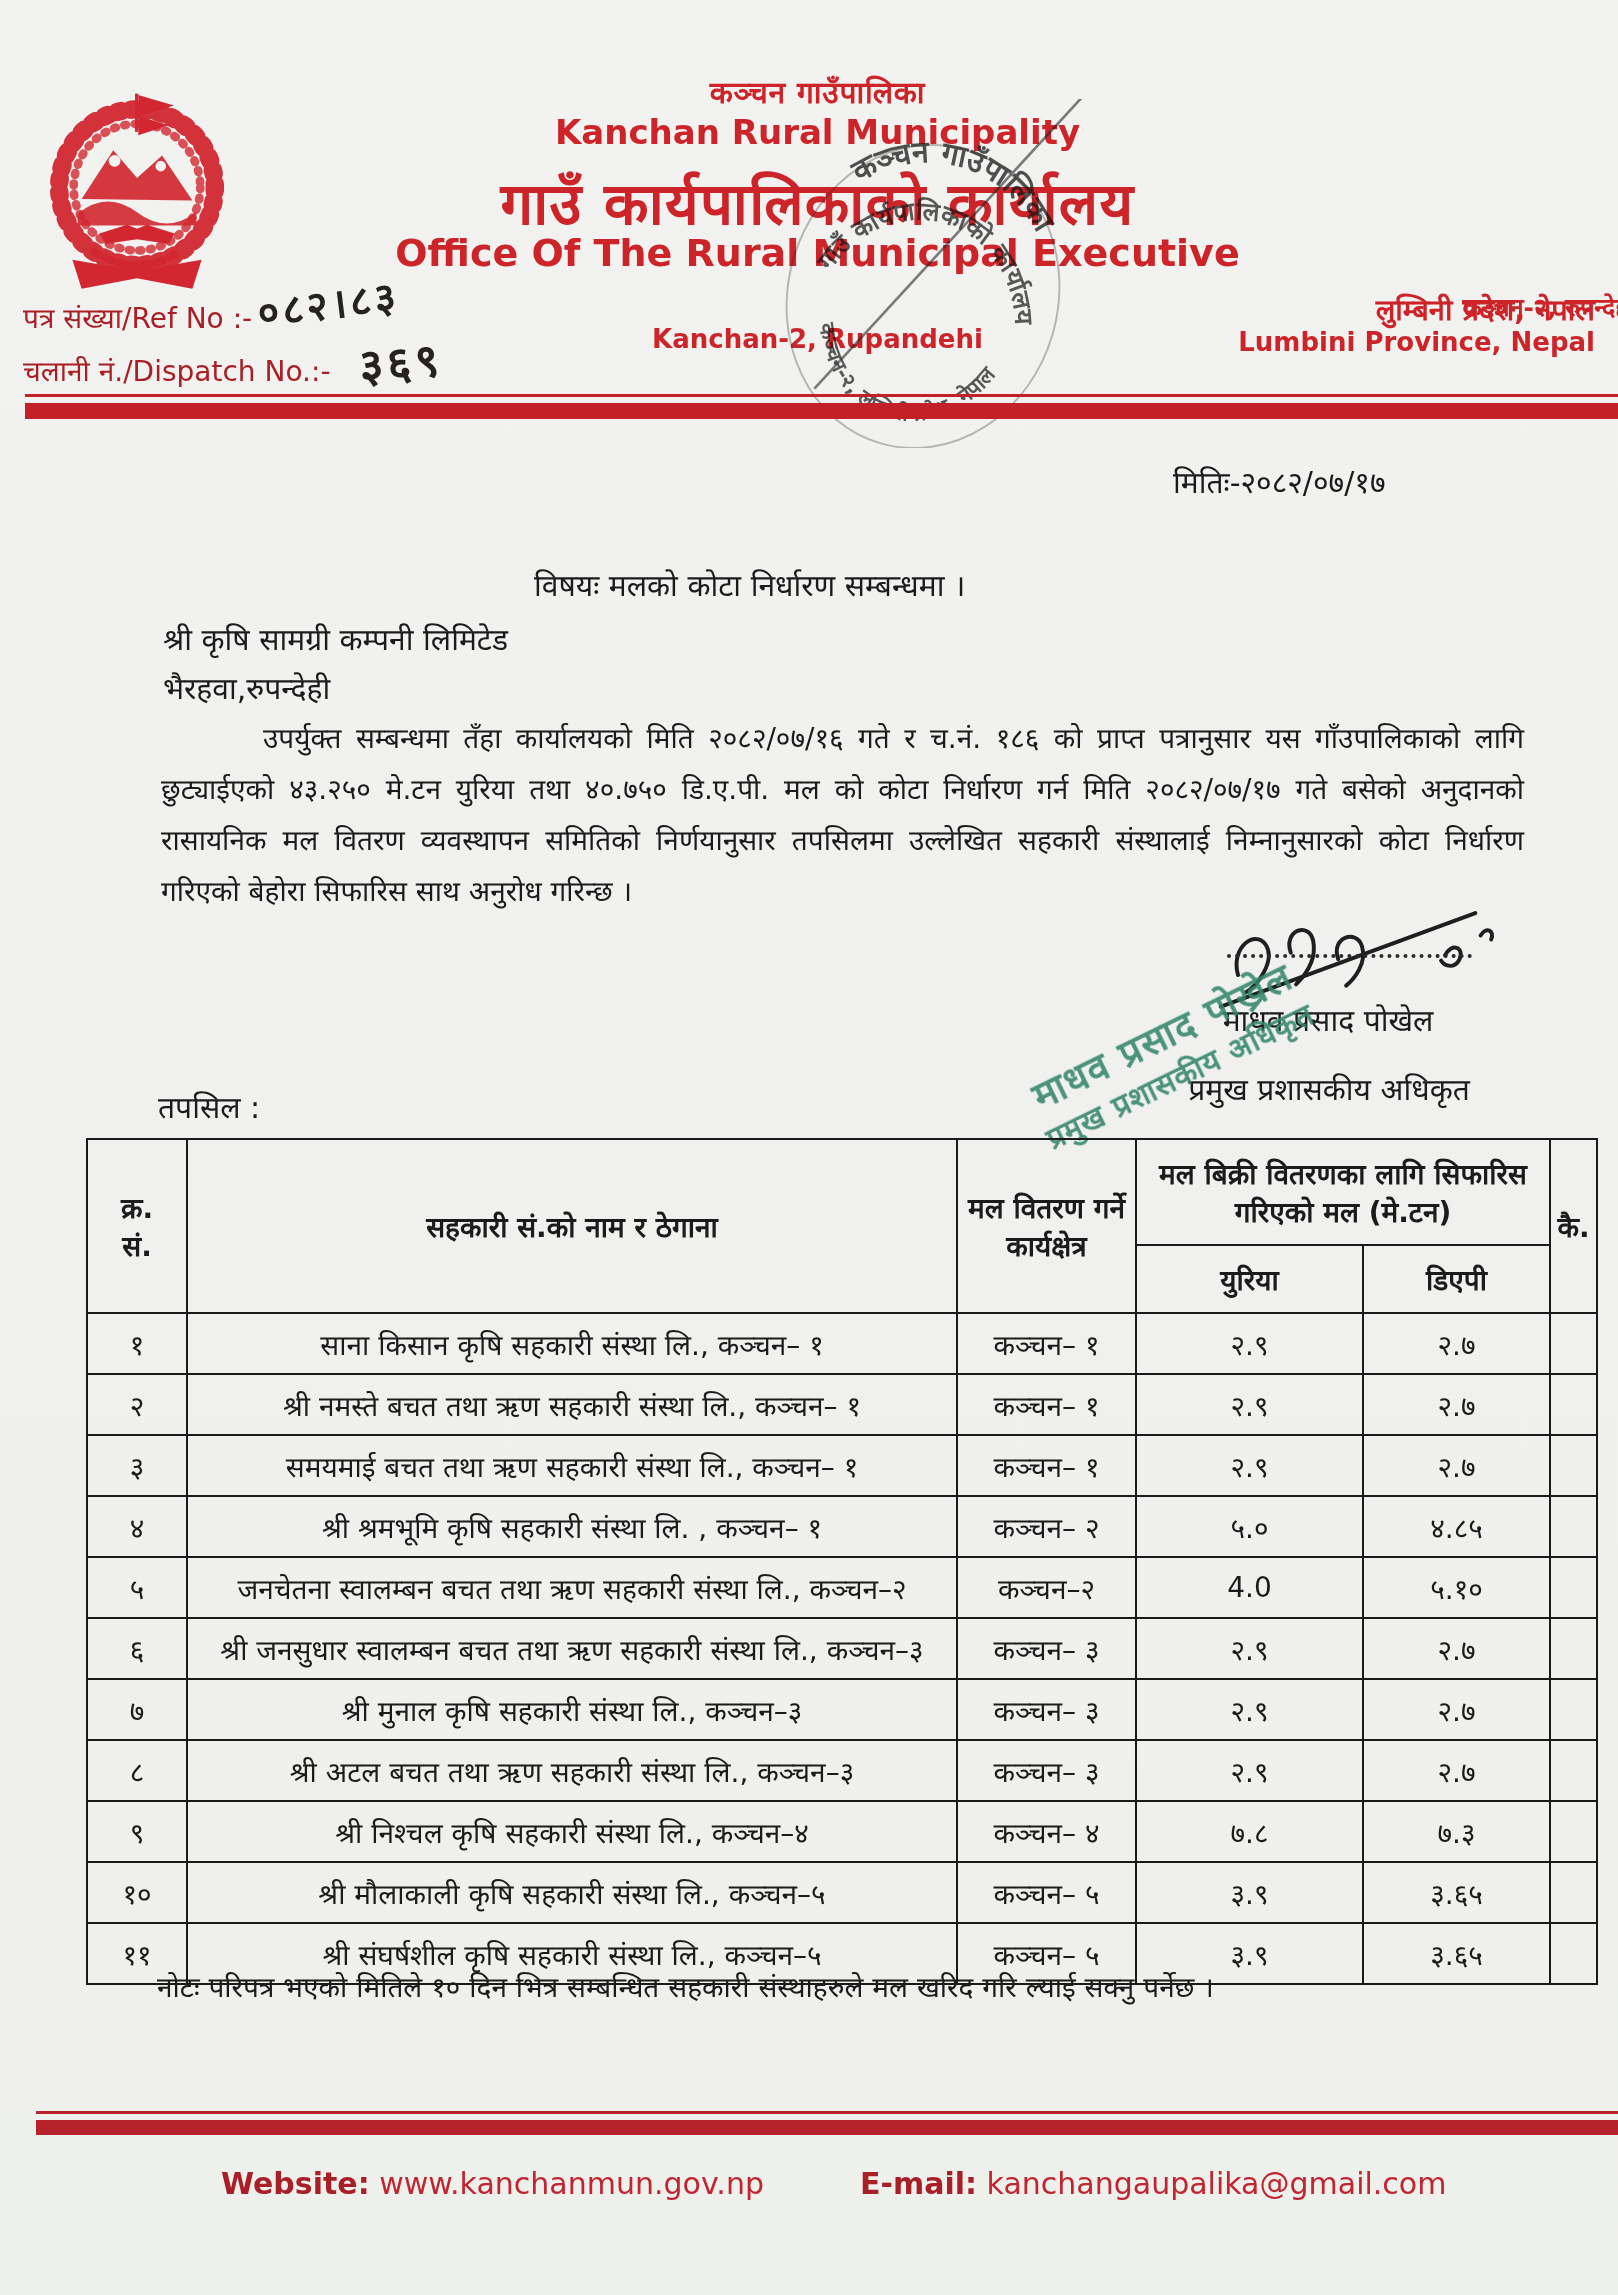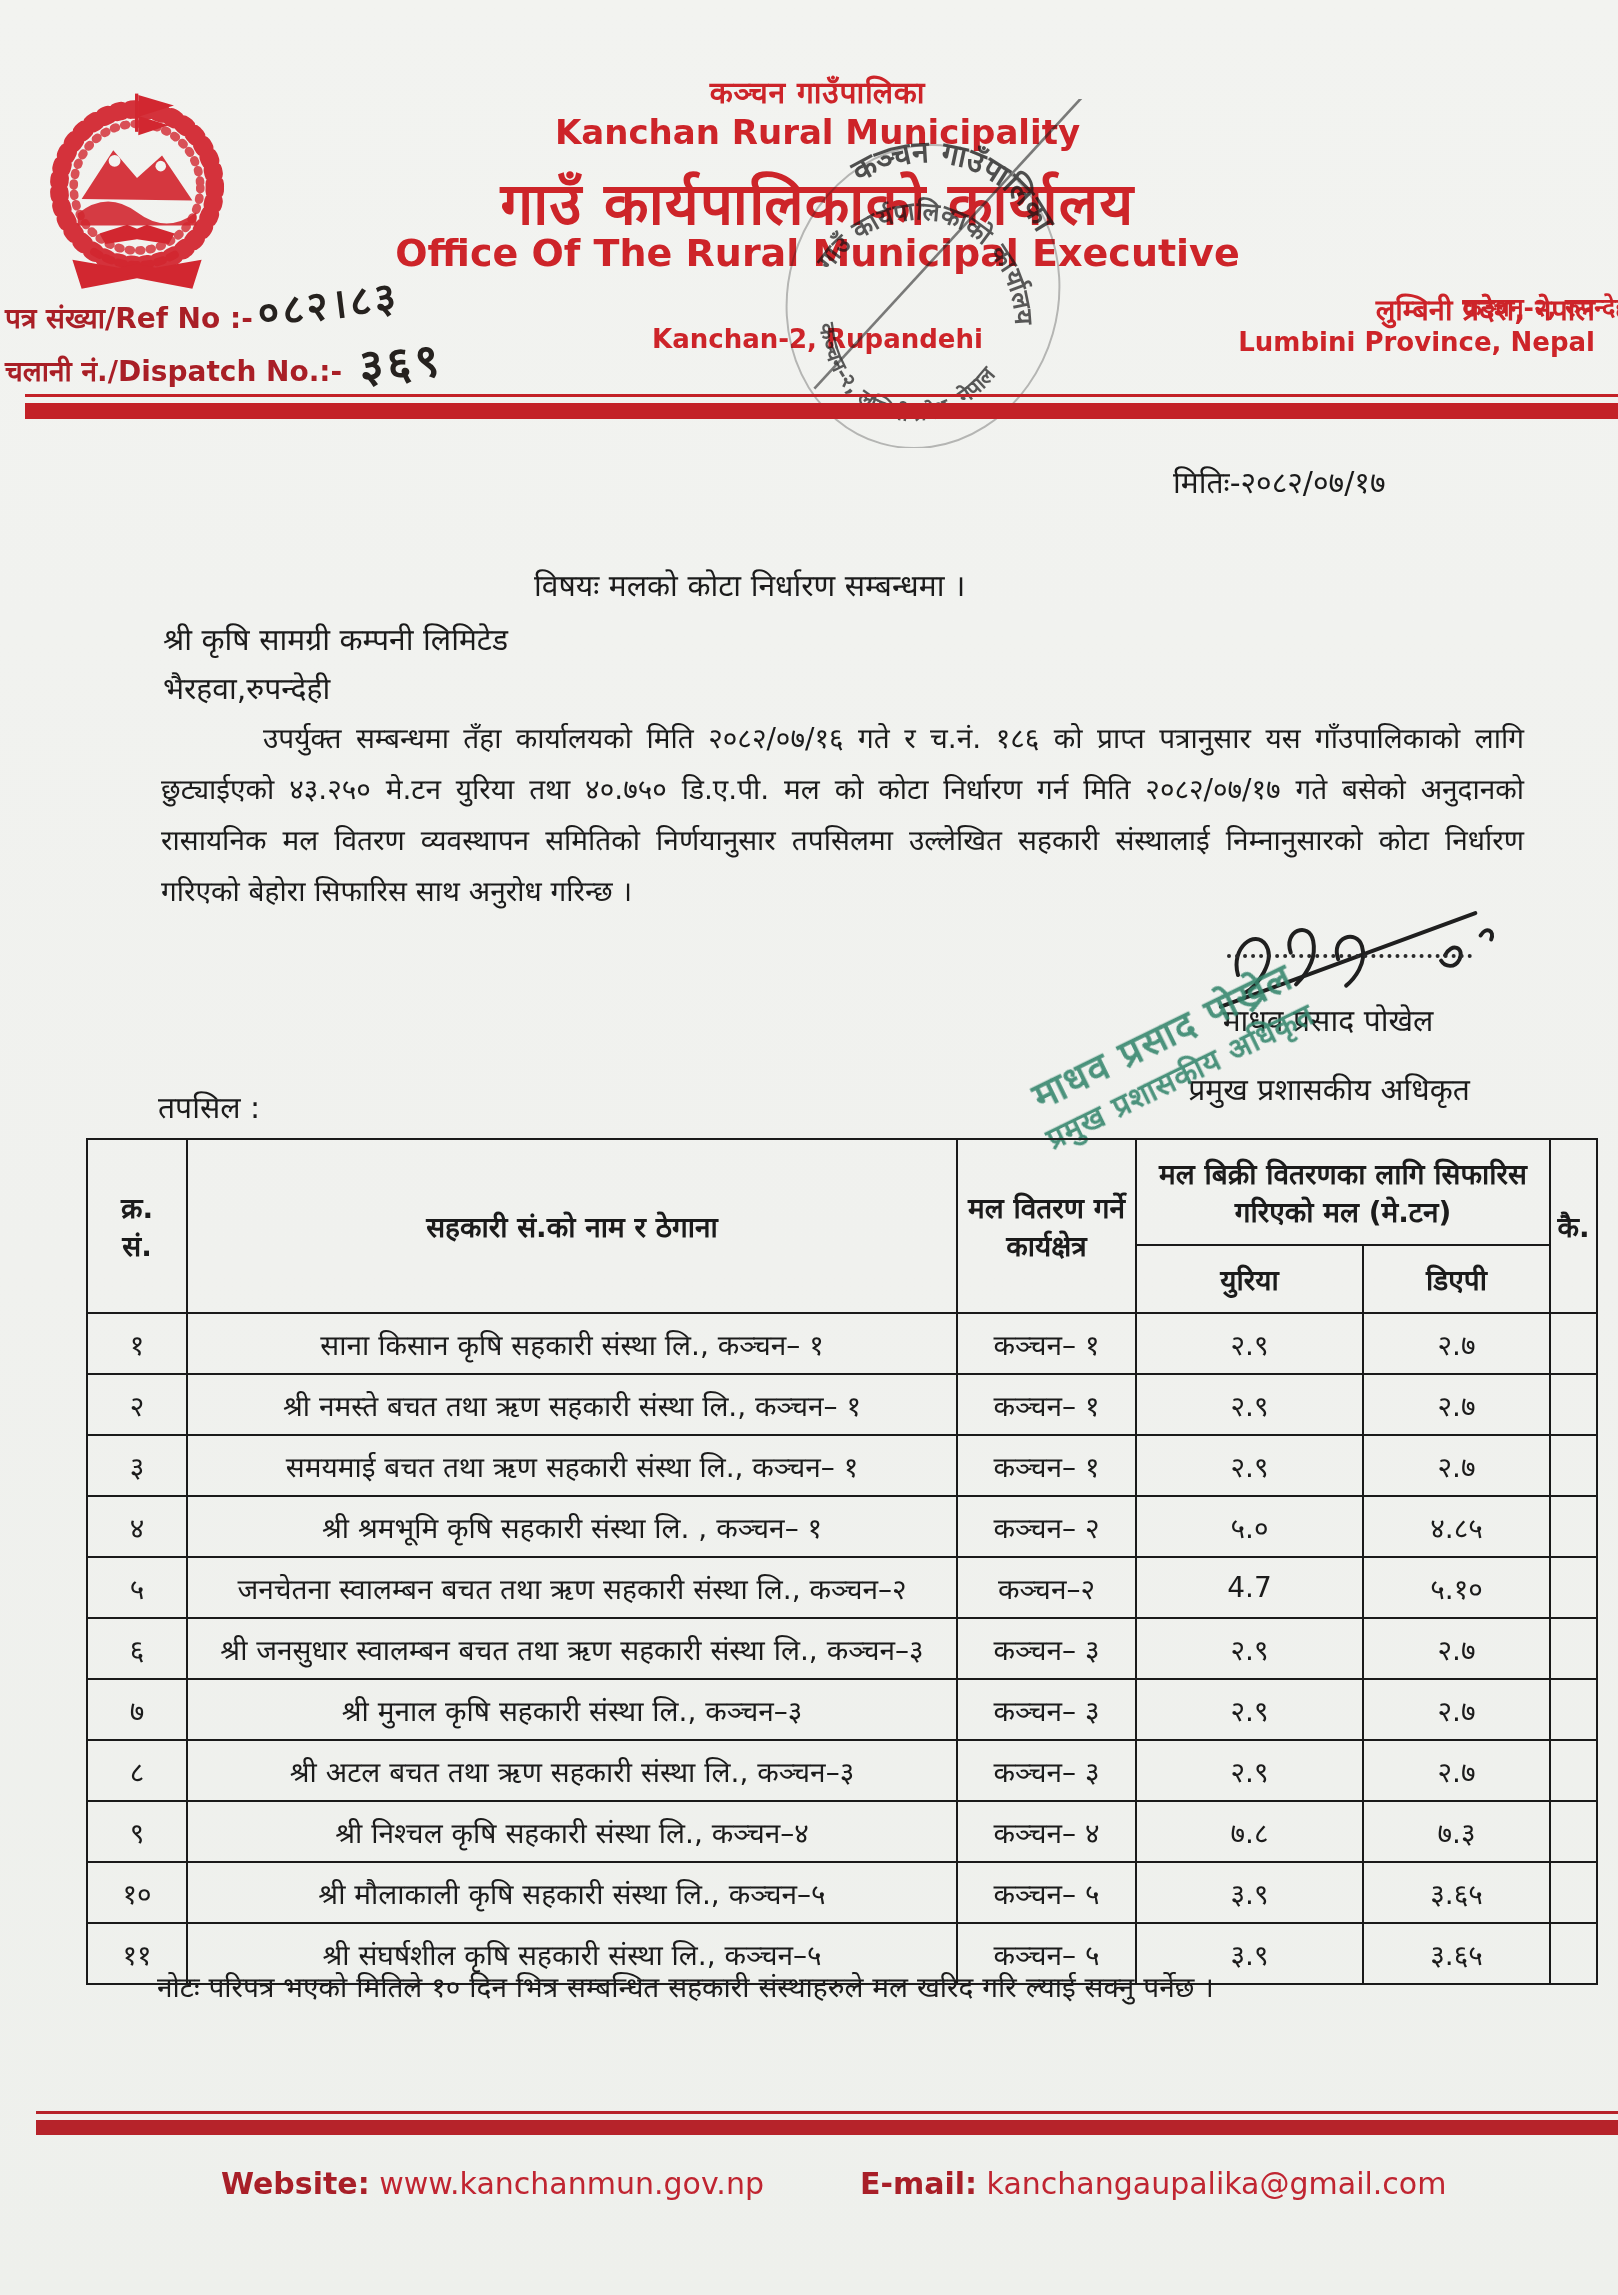--- a/index.html
+++ b/index.html
@@ -13,21 +13,21 @@
   .lh-line{left:0;width:100%;text-align:center;font-weight:bold;color:#cd2429;}
   .lh-muni-np{top:71px;font-size:30px;letter-spacing:0.7px;}
   .lh-muni-en{top:112px;font-size:34px;}
   .lh-office-np{top:162px;font-size:58px;letter-spacing:1.3px;}
   .lh-office-en{top:231px;font-size:38px;}
   .lh-addr-np{top:289px;font-size:25px;text-align:right;}
   .lh-addr-en{top:324px;font-size:26px;}
   .lh-right{right:40px;text-align:left;font-weight:bold;color:#cd2429;}
   .lh-prov-np{top:289px;font-size:29px;}
   .lh-prov-en{top:327px;font-size:26px;}
-  .ref-label,.dispatch-label{left:5px;font-weight:bold;color:#a91f26;font-size:28px;}
+  .ref-label,.dispatch-label{left:23px;font-weight:normal;color:#a91f26;font-size:28px;}
   .ref-label{top:298px;}
   .dispatch-label{top:351px;}
   .hand{color:#26221f;font-weight:bold;}
   .ref-value{left:257px;top:275px;font-size:41px;transform:rotate(-7deg);letter-spacing:3.3px;}
   .dispatch-value{left:359px;top:330px;font-size:46px;transform:rotate(-5deg);letter-spacing:4px;}
   .rule{left:25px;right:8px;background:#c32127;}
   .rule-top-thin{top:394px;height:3.3px;}
   .rule-top-thick{top:403px;height:16px;}
   
   .date-line{left:1173px;top:461px;font-size:30px;}
@@ -219,21 +219,21 @@
             <td>श्री श्रमभूमि कृषि सहकारी संस्था लि. , कञ्चन– १</td>
             <td>कञ्चन– २</td>
             <td>५.०</td>
             <td>४.८५</td>
             <td></td>
           </tr>
           <tr>
             <td>५</td>
             <td>जनचेतना स्वालम्बन बचत तथा ऋण सहकारी संस्था लि., कञ्चन–२</td>
             <td>कञ्चन–२</td>
-            <td>4.7</td>
+            <td>4.0</td>
             <td>५.१०</td>
             <td></td>
           </tr>
           <tr>
             <td>६</td>
             <td>श्री जनसुधार स्वालम्बन बचत तथा ऋण सहकारी संस्था लि., कञ्चन–३</td>
             <td>कञ्चन– ३</td>
             <td>२.९</td>
             <td>२.७</td>
             <td></td>

